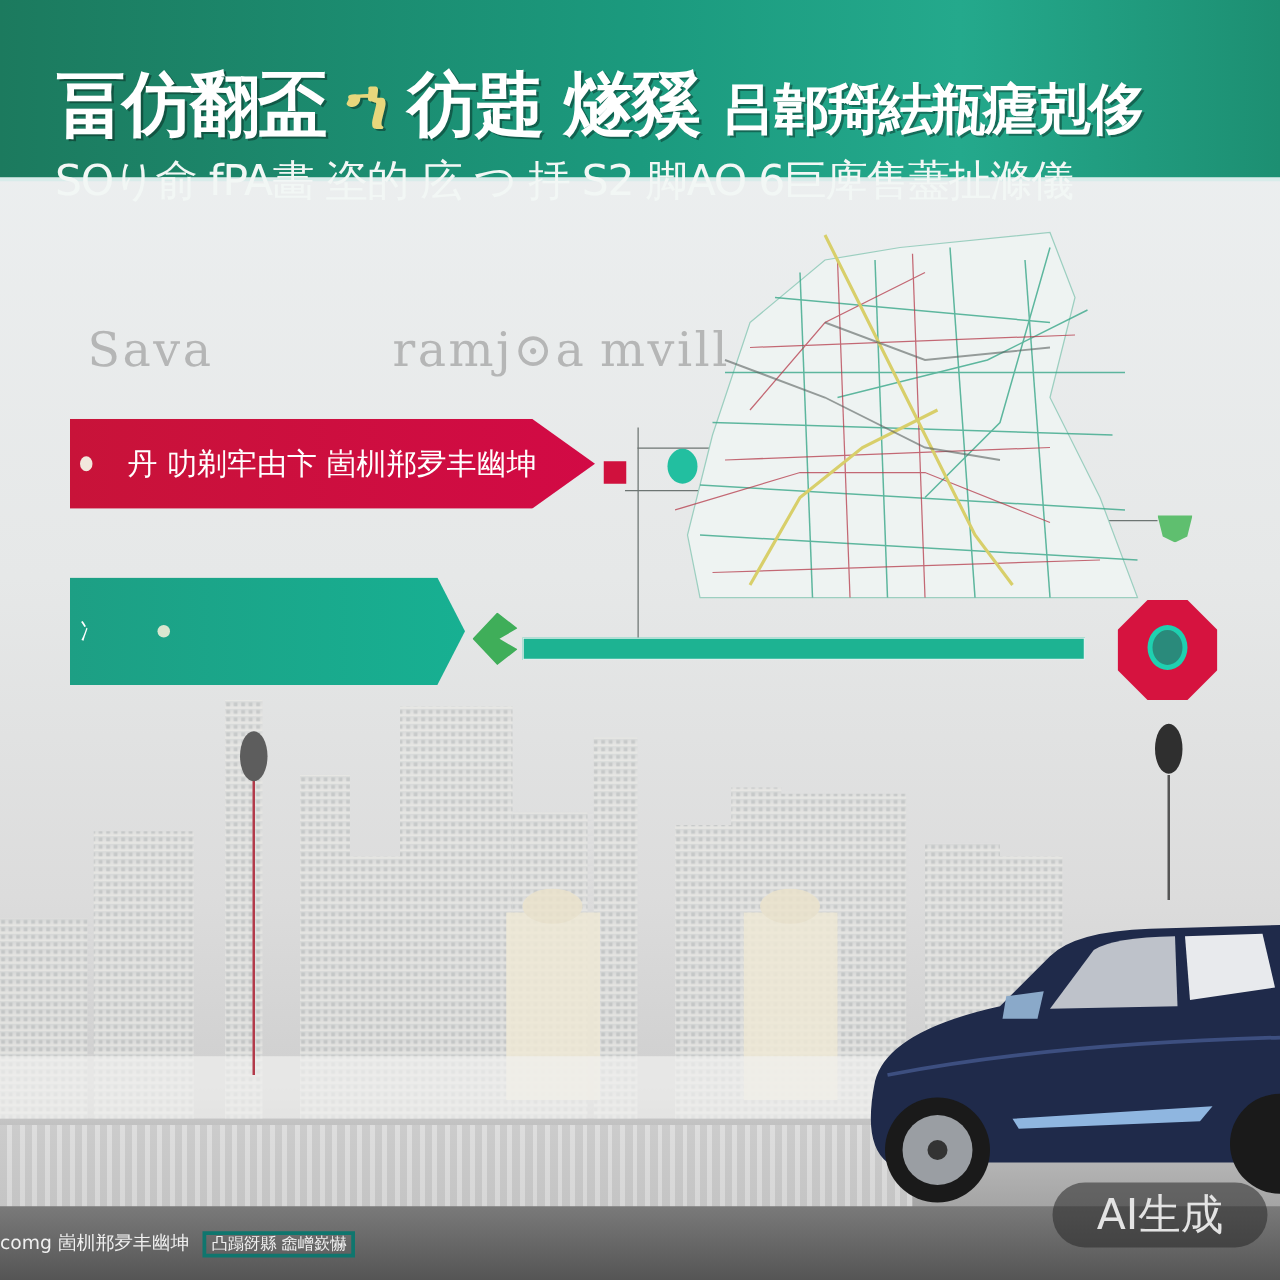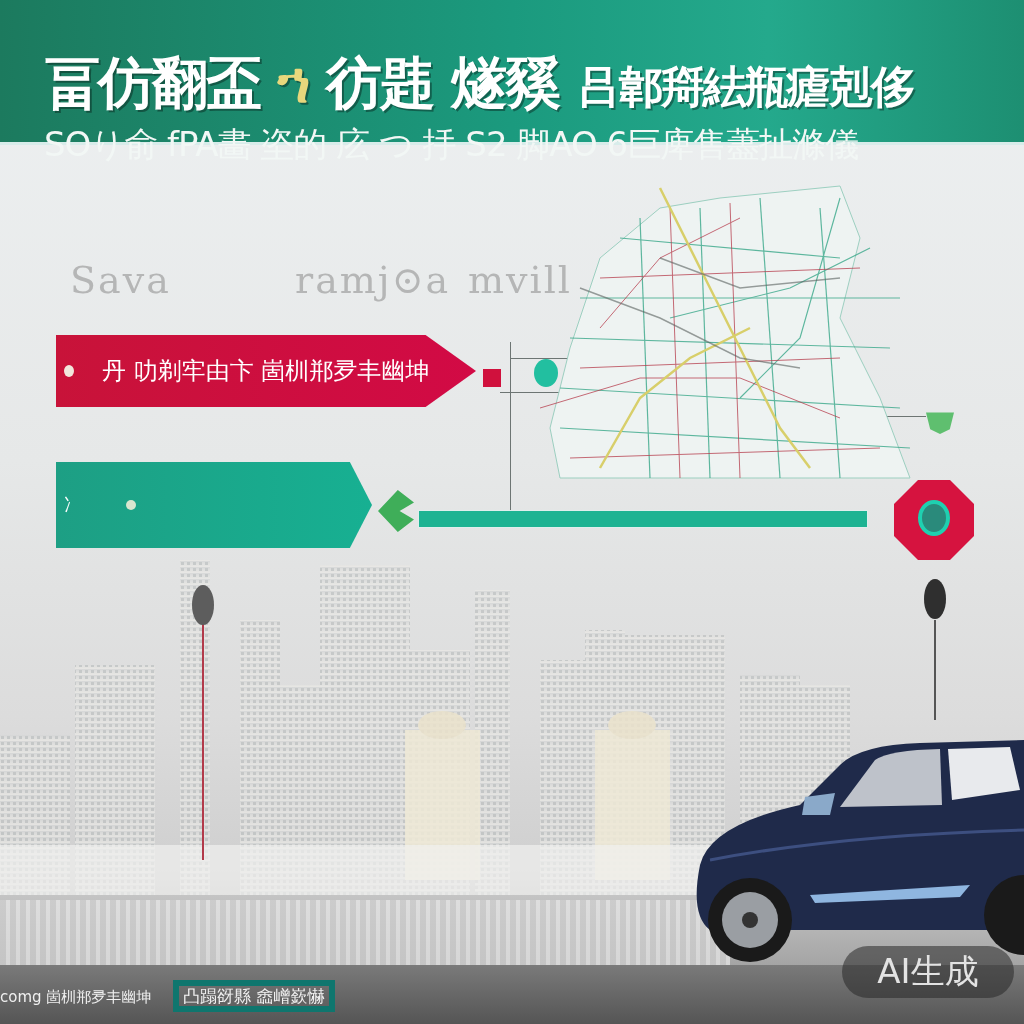--- a/index.html
+++ b/index.html
@@ -75,21 +75,21 @@
   .skyline { position: absolute; left: 0; top: 555px; width: 1024px; height: 340px; }
   .fence {
     position: absolute; left: 0; top: 900px; width: 730px; height: 70px;
     background: repeating-linear-gradient(90deg, #cfcfcf 0 6px, #e7e7e7 6px 10px);
     opacity: 0.75;
   }
   .road { position: absolute; left: 0; top: 965px; width: 1024px; height: 59px; background: linear-gradient(180deg, #7a7a7a, #555); }
   .caption {
     position: absolute; left: 0; top: 985px; font-size: 15px; color: #f0f0f0; white-space: nowrap;
   }
-  .caption .boxed { border: 6px solid #0f766e; padding: 0 4px; margin-left: 17px; font-size: 17px; }
+  .caption .boxed { border: 3px solid #0f766e; padding: 0 4px; margin-left: 6px; font-size: 13px; }
   .car { position: absolute; left: 690px; top: 735px; width: 334px; height: 240px; }
   .ai-badge {
     position: absolute; left: 842px; top: 946px; width: 172px; height: 52px; border-radius: 32px;
     background: rgba(40,40,40,0.55); color: #e3e3e3; font-size: 34px;
     display: flex; align-items: center; justify-content: center;
   }
 </style>
 </head>
 <body>
 
@@ -97,22 +97,22 @@
   <div class="headline">
     <span>畐仿翻盃</span>
     <span class="accent">ኀ</span>
     <span>彷韪  燧豯</span>
     <span class="small">吕郼搿紶瓶瘧剋侈</span>
   </div>
   <div class="subline">SOり俞 fPA畵 垐的  庅 つ 抙 S2  脚AO  6巨庳售藎扯滌儀</div>
 </div>
 
 <div class="faded-row" style="left:30px">Sava</div>
-<div class="faded-row" style="left:255px">ramj⊙a</div>
-<div class="faded-row" style="left:428px">mvill</div>
+<div class="faded-row" style="left:274px">ramj⊙a</div>
+<div class="faded-row" style="left:440px">mvill</div>
 
 <div class="banner banner-red">
   <span class="dot-w"></span>
   <span>丹  叻剃牢由卞  崮杊郱夛丰幽坤</span>
 </div>
 <div class="red-square"></div>
 
 <div class="banner banner-teal">
   <span style="margin:0 28px 0 8px;font-size:16px">冫</span>
   <span class="dot-w2"></span>

